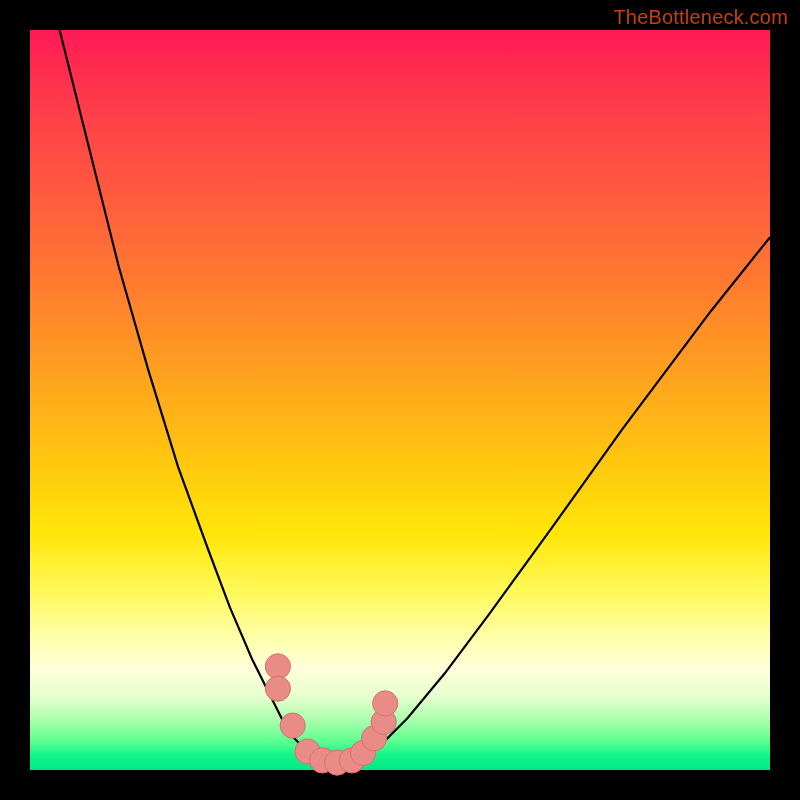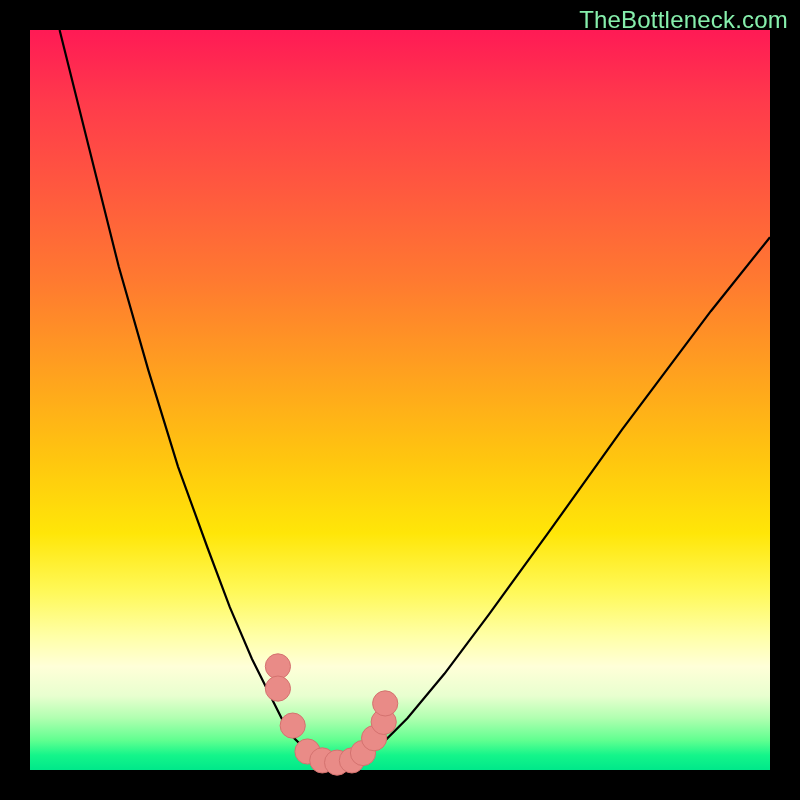--- a/index.html
+++ b/index.html
@@ -42,22 +42,22 @@
       #b0ffb0 93%,
       #60ff90 96%,
       #14f58a 98%,
       #00e88a 100%
     );
   }
   .watermark {
     position: absolute;
     top: 6px;
     right: 12px;
-    font-size: 24px;
-    color: #86efac;
+    font-size: 20px;
+    color: #c2410c;
     font-weight: 500;
     letter-spacing: 0.2px;
     text-align: center;
   }
   svg.curves {
     position: absolute;
     left: 30px;
     top: 30px;
     width: 740px;
     height: 740px;

